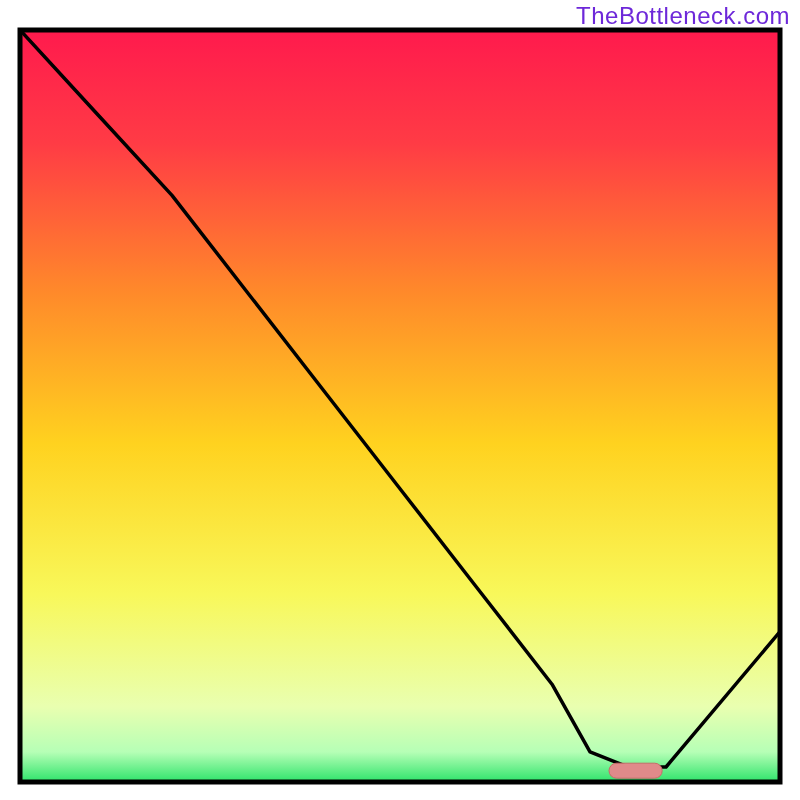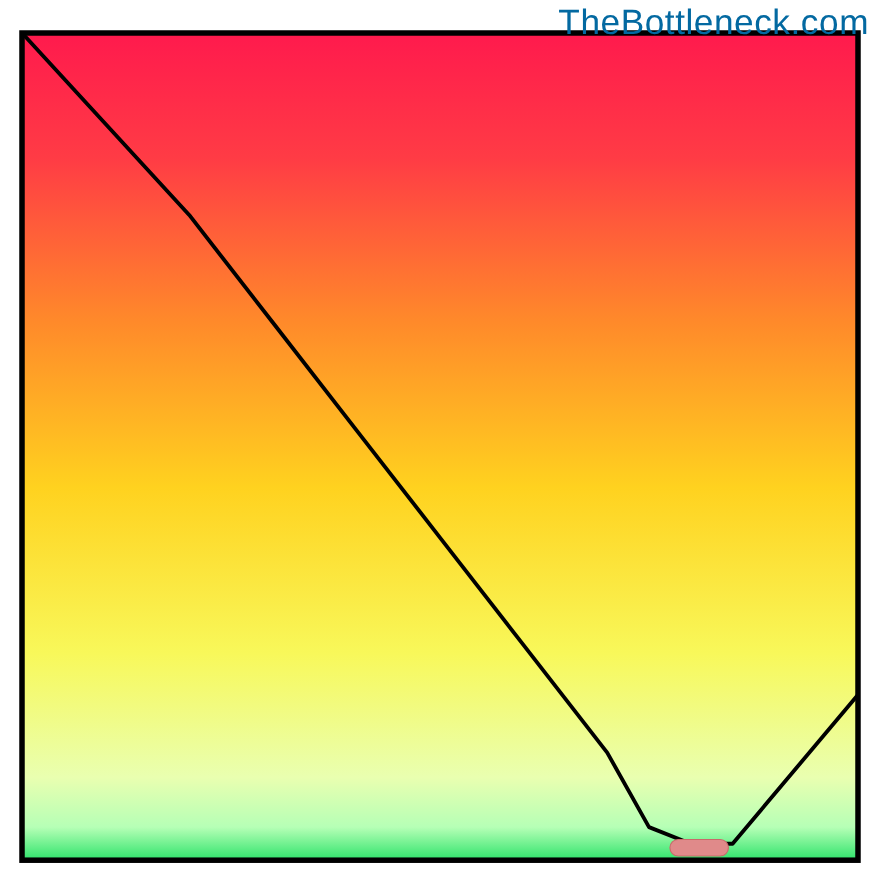--- a/index.html
+++ b/index.html
@@ -14,23 +14,23 @@
   .frame {
     position: relative;
     width: 800px;
     height: 800px;
     box-sizing: border-box;
   }
   .watermark {
     position: absolute;
     top: 2px;
     right: 10px;
-    font-size: 32px;
+    font-size: 24px;
     letter-spacing: 0.5px;
-    color: #0369a1;
+    color: #6d28d9;
     font-weight: 500;
     z-index: 5;
   }
   svg.plot {
     position: absolute;
     left: 0;
     top: 0;
     width: 800px;
     height: 800px;
     display: block;

